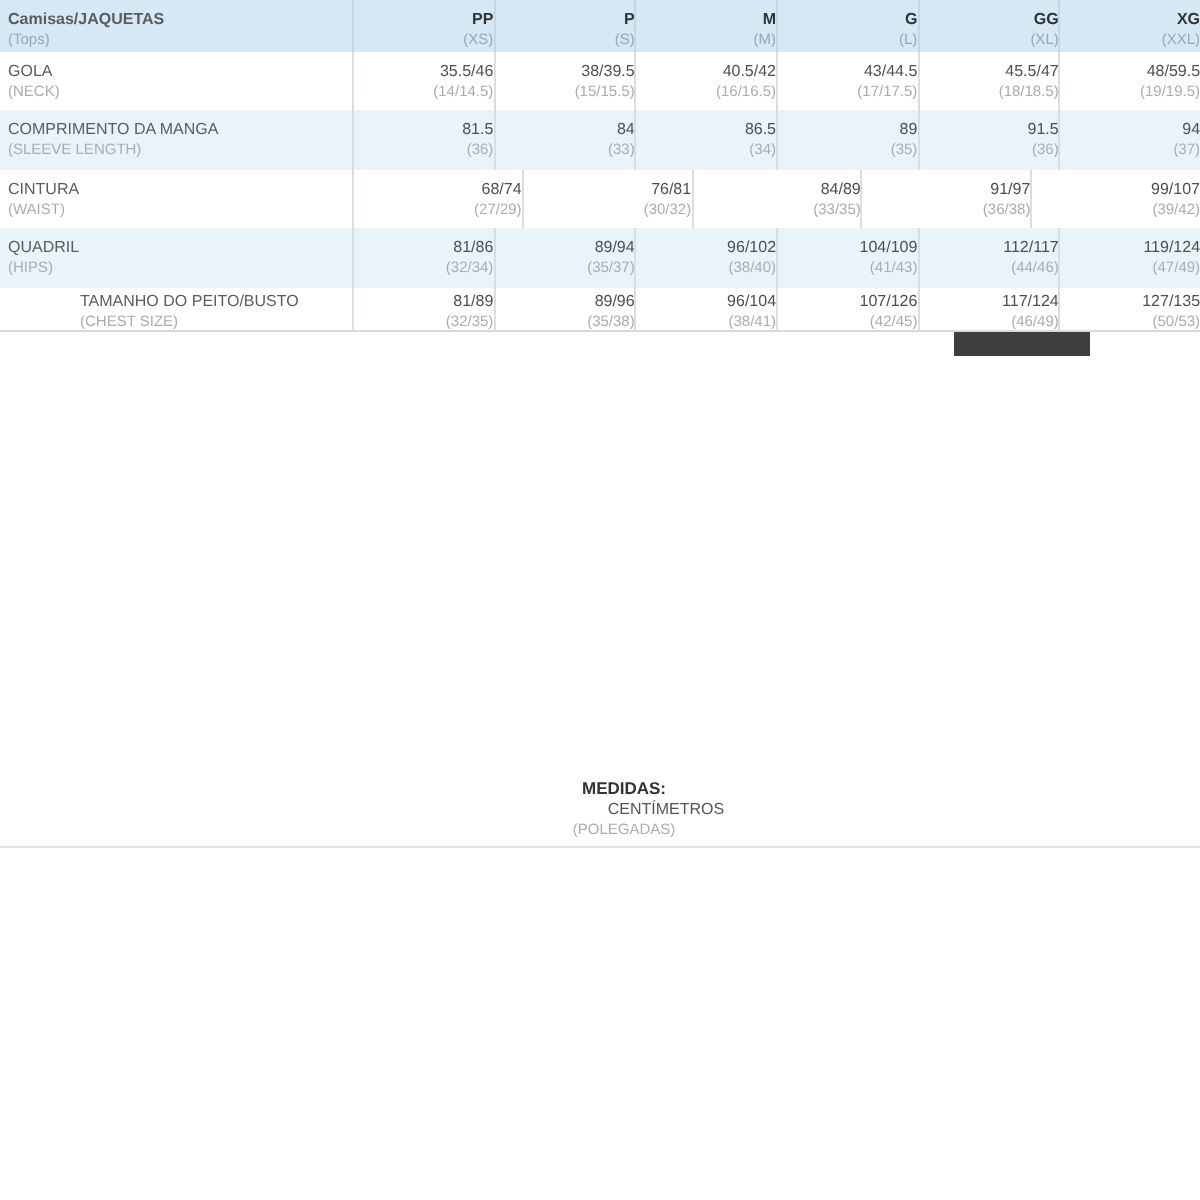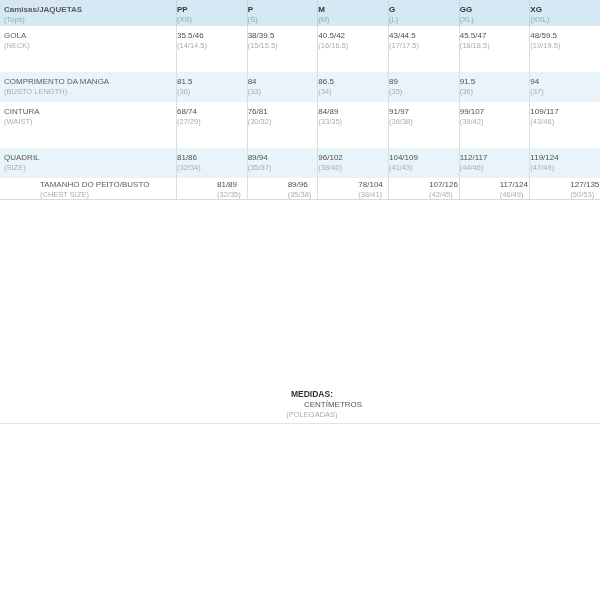--- a/index.html
+++ b/index.html
@@ -17,27 +17,27 @@
        display:flex;align-items:center;justify-content:center;cursor:pointer;}
   .tab.active{background:#ffffff;color:#4a4a4a;height:27px;}
   .tab.inactive{background:#d8d8d8;color:#828282;height:24px;}
 
   .hairline{position:absolute;left:0;top:213;width:600px;height:1px;background:#e3e3e3;}
 
   
   .size-table{position:absolute;left:0;top:217;width:600px;}
   .trow{display:flex;width:600px;box-sizing:border-box;}
   .trow.header{background:#d5e8f3;height:26px;}
-  .trow.r-even{background:#ffffff;height:46px;}
+  .trow.r-even{background:#ffffff;height:29px;}
   .trow.r-odd{background:#e8f3fa;height:30px;}
   .trow.last{height:22px;}
   .trow.bottom-border{border-bottom:1px solid #d9d9d9;}
   .cell{box-sizing:border-box;overflow:hidden;}
   .cell.first{flex:0 0 176px;text-align:left;padding:5px 2px 0 4px;}
-  .cell.val{flex:1;text-align:left;padding-top:5px;border-left:1px solid #d9dee1;}
+  .cell.val{flex:1;text-align:right;padding-top:5px;border-left:1px solid #d9dee1;}
   .trow.header .cell.val{border-left:1px solid #c3d8e5;}
   .trow.last .cell{padding-top:2px;padding-left:40px;}
   .l1{font-size:8px;line-height:10px;color:#4f4f4f;white-space:nowrap;}
   .l1.bold{font-weight:bold;color:#333;}
   .l2{font-size:7.5px;line-height:10px;color:#a9adb0;white-space:nowrap;}
   .trow.header .l2{color:#94a9b6;}
   .rowlabel .l1{color:#5c5c5c;}
 
   
   .footer{position:absolute;left:12px;top:389px;width:600px;text-align:center;}
@@ -130,21 +130,21 @@
           <div class="l2">(18/18.5)</div>
         </div>
         <div class="cell val">
           <div class="l1">48/59.5</div>
           <div class="l2">(19/19.5)</div>
         </div>
       </div>
       <div class="trow r-odd">
         <div class="cell first rowlabel">
           <div class="l1">COMPRIMENTO DA MANGA</div>
-          <div class="l2">(BUSTO LENGTH)</div>
+          <div class="l2">(SLEEVE LENGTH)</div>
         </div>
         <div class="cell val">
           <div class="l1">81.5</div>
           <div class="l2">(36)</div>
         </div>
         <div class="cell val">
           <div class="l1">84</div>
           <div class="l2">(33)</div>
         </div>
         <div class="cell val">
@@ -182,29 +182,25 @@
           <div class="l2">(33/35)</div>
         </div>
         <div class="cell val">
           <div class="l1">91/97</div>
           <div class="l2">(36/38)</div>
         </div>
         <div class="cell val">
           <div class="l1">99/107</div>
           <div class="l2">(39/42)</div>
         </div>
-        <div class="cell val">
-          <div class="l1">109/117</div>
-          <div class="l2">(43/46)</div>
-        </div>
       </div>
       <div class="trow r-odd">
         <div class="cell first rowlabel">
           <div class="l1">QUADRIL</div>
-          <div class="l2">(SIZE)</div>
+          <div class="l2">(HIPS)</div>
         </div>
         <div class="cell val">
           <div class="l1">81/86</div>
           <div class="l2">(32/34)</div>
         </div>
         <div class="cell val">
           <div class="l1">89/94</div>
           <div class="l2">(35/37)</div>
         </div>
         <div class="cell val">
@@ -231,21 +227,21 @@
         </div>
         <div class="cell val">
           <div class="l1">81/89</div>
           <div class="l2">(32/35)</div>
         </div>
         <div class="cell val">
           <div class="l1">89/96</div>
           <div class="l2">(35/38)</div>
         </div>
         <div class="cell val">
-          <div class="l1">78/104</div>
+          <div class="l1">96/104</div>
           <div class="l2">(38/41)</div>
         </div>
         <div class="cell val">
           <div class="l1">107/126</div>
           <div class="l2">(42/45)</div>
         </div>
         <div class="cell val">
           <div class="l1">117/124</div>
           <div class="l2">(46/49)</div>
         </div>

